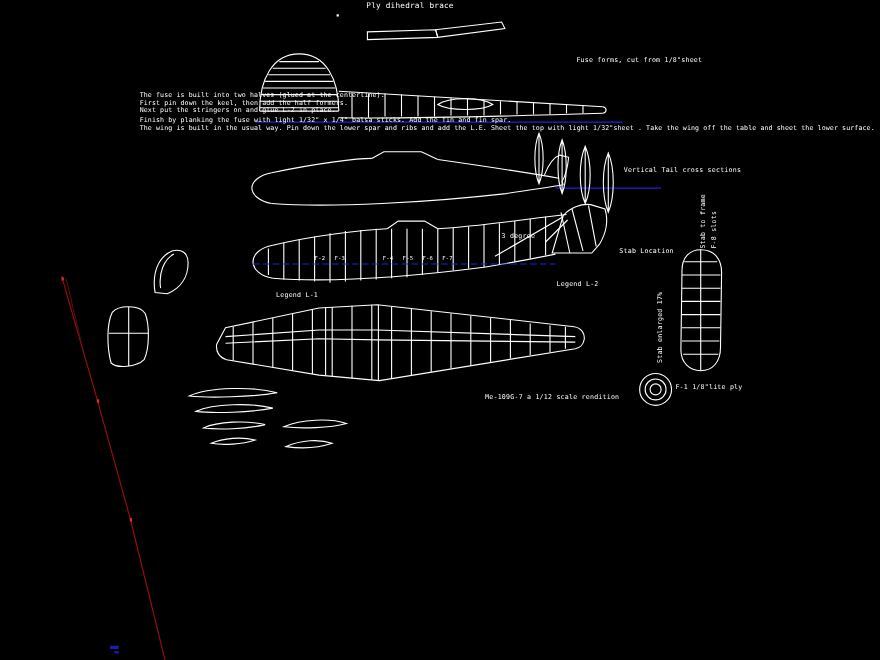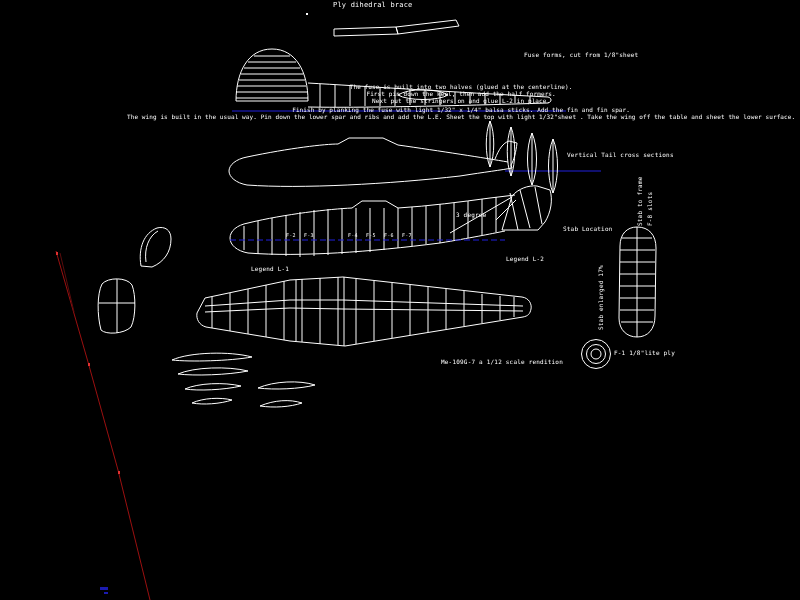--- a/index.html
+++ b/index.html
@@ -1,17 +1,17 @@
 <!DOCTYPE html>
 <html><head>
 <meta charset="utf-8">
 <style>
   html,body{margin:0;padding:0;background:#000;}
   #canvas{position:relative;width:800px;height:600px;background:#000;overflow:hidden;
-          font-family:"DejaVu Sans Mono", monospace;text-align:center;}
+          font-family:"DejaVu Sans Mono", monospace;}
   svg{position:absolute;left:0;top:0;}
   .lbl{position:absolute;color:#fff;font-size:6px;line-height:7px;white-space:nowrap;letter-spacing:.2px;}
   .lbl-md{font-size:7px;}
   .lbl-xs{font-size:5px;}
   .vlbl{transform:rotate(-90deg);transform-origin:0 0;}
   .notes{position:absolute;left:127px;top:83px;color:#fff;font-size:6px;line-height:7px;white-space:nowrap;letter-spacing:.1px;}
   .note-line{white-space:nowrap;}
   .note-line.n4{margin-top:2px;}
   .bluemark{position:absolute;background:#1b1bb0;}
 </style>

